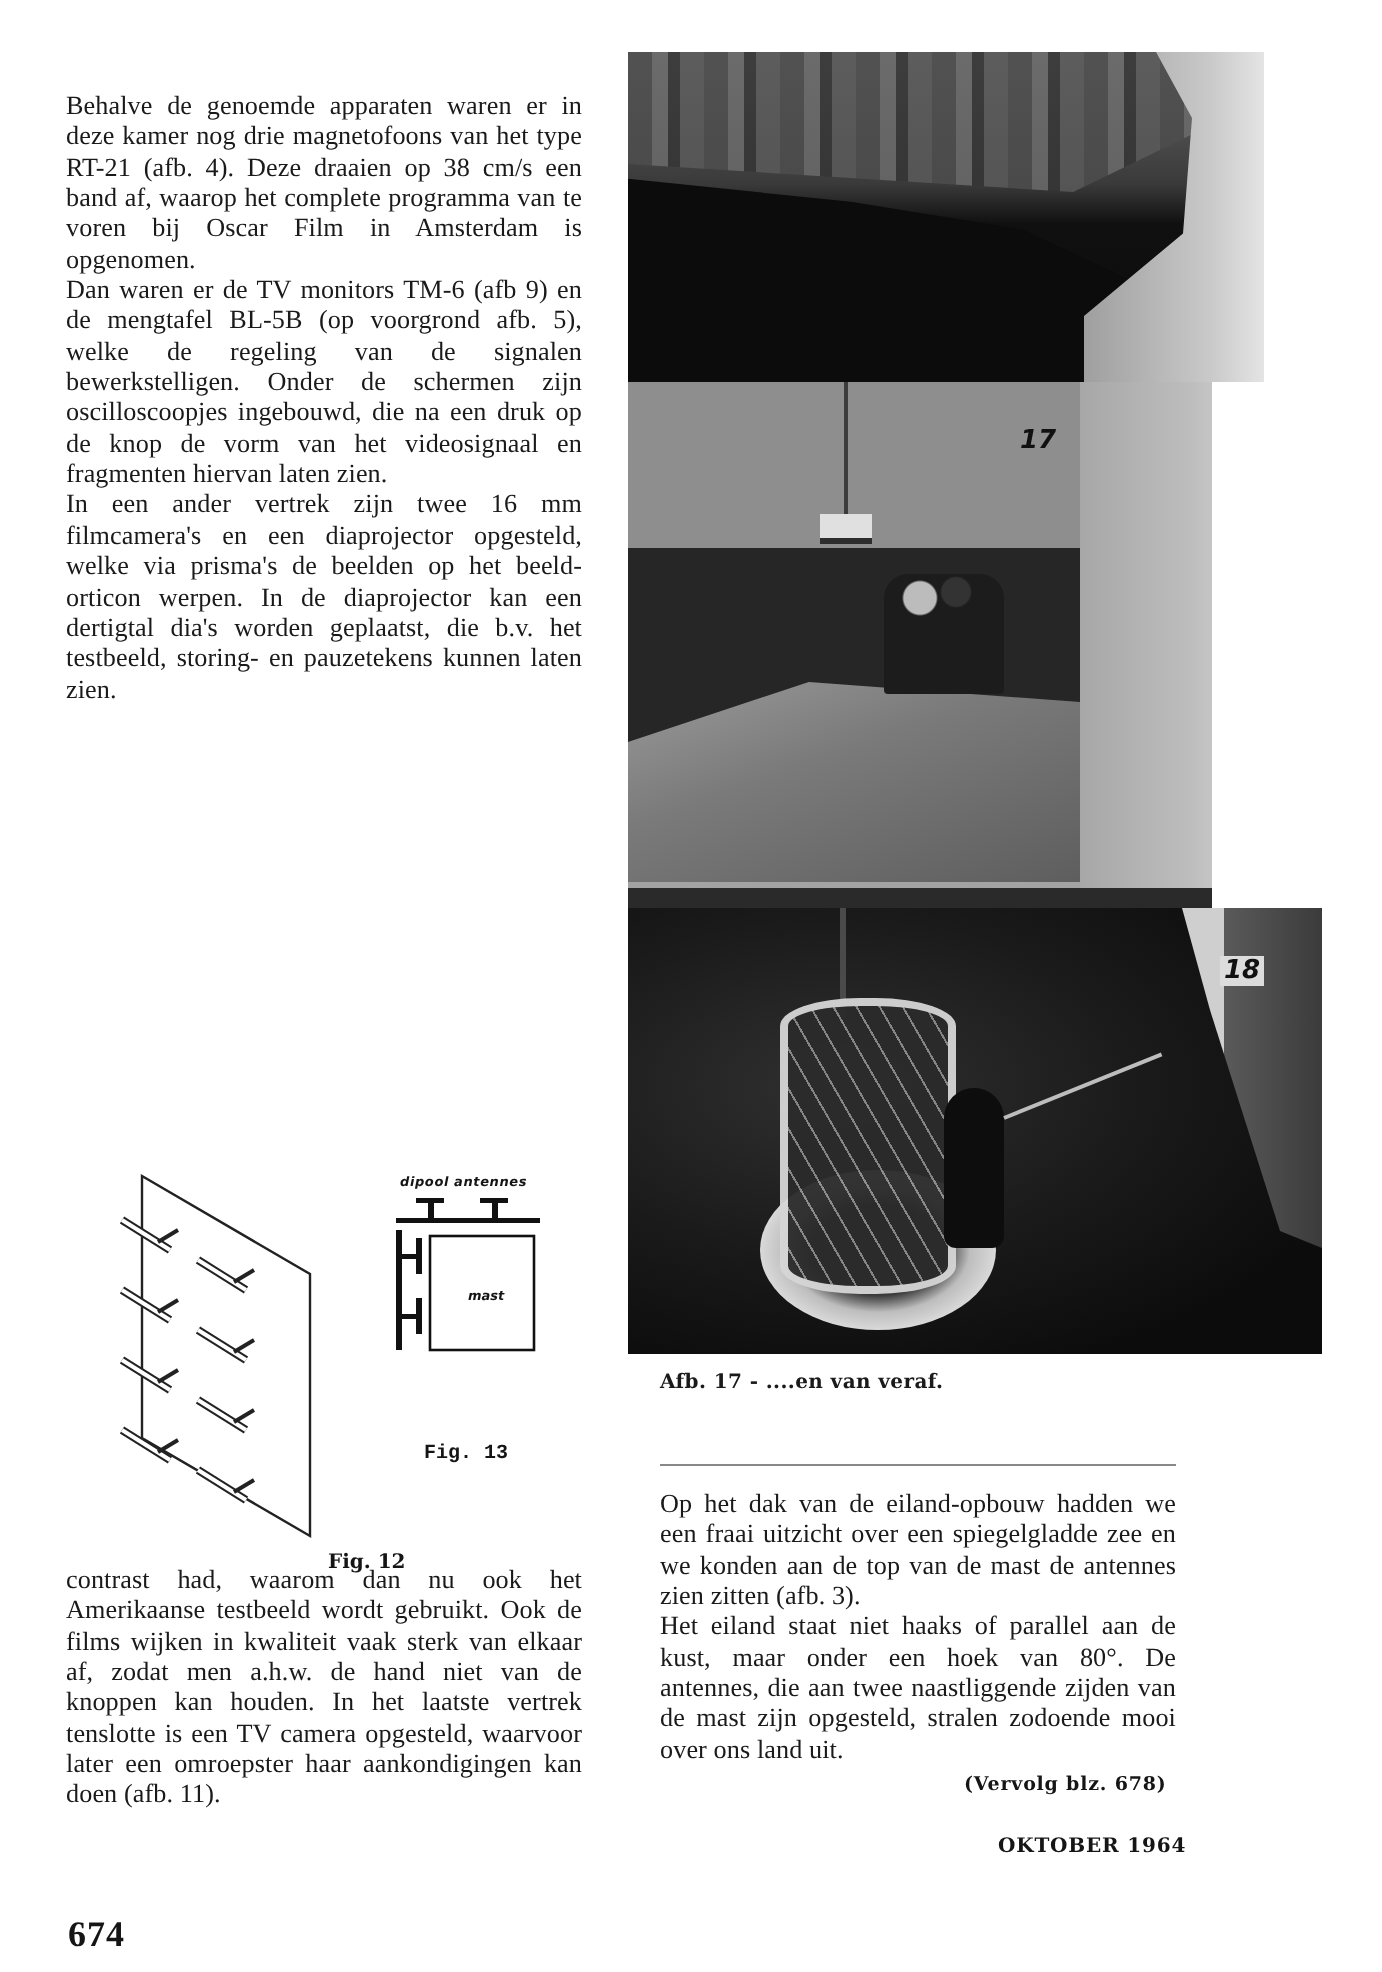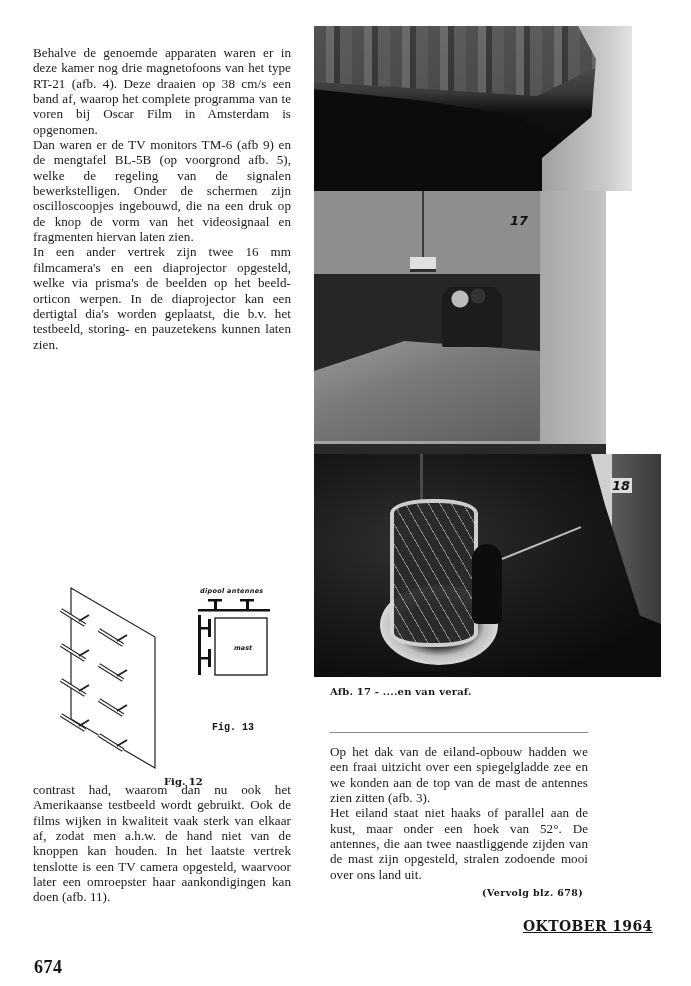--- a/index.html
+++ b/index.html
@@ -68,21 +68,21 @@
   #fig12 { position:absolute; left:55px; top:585px; width:120px; height:190px; }
   #fig12-label { position:absolute; left:164px; top:736px; font-family:"DejaVu Serif", serif; font-size:10px; font-weight:bold;margin-top:40px; }
   #fig13 { position:absolute; left:190px; top:585px; width:95px; height:100px; }
   #fig13-label { position:absolute; left:212px; top:686px; font-family:Liberation Mono, monospace; font-size:10px; font-weight:bold;margin-top:36px; }
   #fig13-top-label { position:absolute; left:200px; top:587px; font-family:"DejaVu Sans", sans-serif; font-size:6.5px; font-style:italic; font-weight:bold; letter-spacing:.3px; }
   #fig13-mast-label { position:absolute; left:234px; top:644px; font-family:"DejaVu Sans", sans-serif; font-size:6.5px; font-style:italic; font-weight:bold; }
 
   
   #page-number { position:absolute; left:34px; top:957px; font-family:"Liberation Serif", serif; font-weight:bold; font-size:18px; letter-spacing:.5px; }
   #vervolg { position:absolute; left:482px; top:887px; font-family:"DejaVu Serif", serif; font-size:9.5px; font-weight:bold; letter-spacing:.4px; }
-  #issue-date { position:absolute; left:523px; top:918px; font-family:"DejaVu Serif", serif; font-size:14px; font-weight:bold; letter-spacing:.4px;text-decoration:underline; }
+  #issue-date { position:absolute; left:499px; top:918px; font-family:"DejaVu Serif", serif; font-size:10px; font-weight:bold; letter-spacing:.4px; }
 </style>
 </head>
 <body>
 
 <div id="col-left-top" class="col-text">
   <p>Behalve de genoemde apparaten waren er in deze kamer nog drie magnetofoons van het type RT-21 (afb. 4). Deze draaien op 38 cm/s een band af, waarop het complete programma van te voren bij Oscar Film in Amsterdam is opgenomen.</p>
   <p>Dan waren er de TV monitors TM-6 (afb 9) en de mengtafel BL-5B (op voorgrond afb. 5), welke de regeling van de signalen bewerkstelligen. Onder de schermen zijn oscilloscoopjes ingebouwd, die na een druk op de knop de vorm van het videosignaal en fragmenten hiervan laten zien.</p>
   <p>In een ander vertrek zijn twee 16 mm filmcamera's en een diaprojector opgesteld, welke via prisma's de beelden op het beeld-orticon werpen. In de diaprojector kan een dertigtal dia's worden geplaatst, die b.v. het testbeeld, storing- en pauzetekens kunnen laten zien.</p>
 </div>
 
@@ -187,18 +187,18 @@
 </svg>
 <span id="fig13-mast-label">mast</span>
 <span id="fig13-label">Fig. 13</span>
 
 <div id="col-left-bottom" class="col-text">
   <p>contrast had, waarom dan nu ook het Amerikaanse testbeeld wordt gebruikt. Ook de films wijken in kwaliteit vaak sterk van elkaar af, zodat men a.h.w. de hand niet van de knoppen kan houden. In het laatste vertrek tenslotte is een TV camera opgesteld, waarvoor later een omroepster haar aankondigingen kan doen (afb. 11).</p>
 </div>
 
 <div id="col-right-bottom" class="col-text">
   <p>Op het dak van de eiland-opbouw hadden we een fraai uitzicht over een spiegelgladde zee en we konden aan de top van de mast de antennes zien zitten (afb. 3).</p>
-  <p>Het eiland staat niet haaks of parallel aan de kust, maar onder een hoek van 52°. De antennes, die aan twee naastliggende zijden van de mast zijn opgesteld, stralen zodoende mooi over ons land uit.</p>
+  <p>Het eiland staat niet haaks of parallel aan de kust, maar onder een hoek van 80°. De antennes, die aan twee naastliggende zijden van de mast zijn opgesteld, stralen zodoende mooi over ons land uit.</p>
 </div>
 
 <span id="vervolg">(Vervolg blz. 678)</span>
 <span id="page-number">674</span>
 <span id="issue-date">OKTOBER 1964</span>
 
 </body></html>

